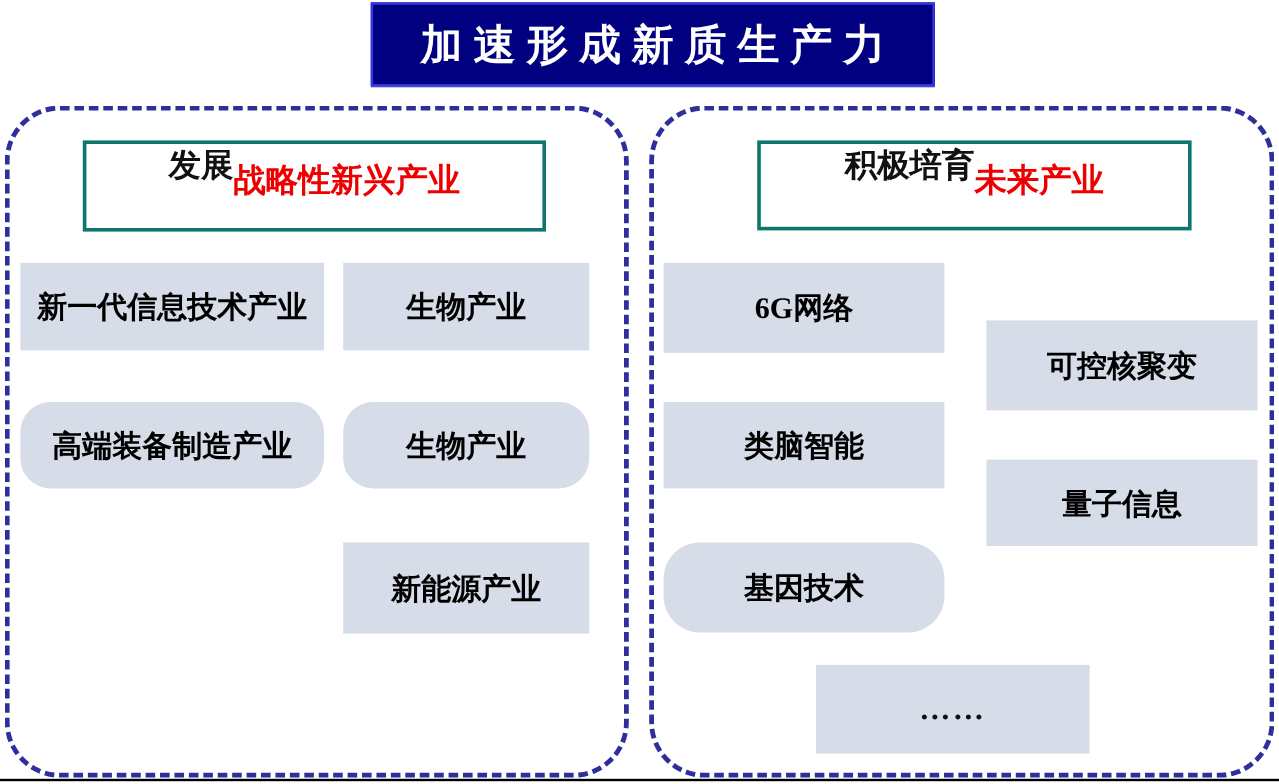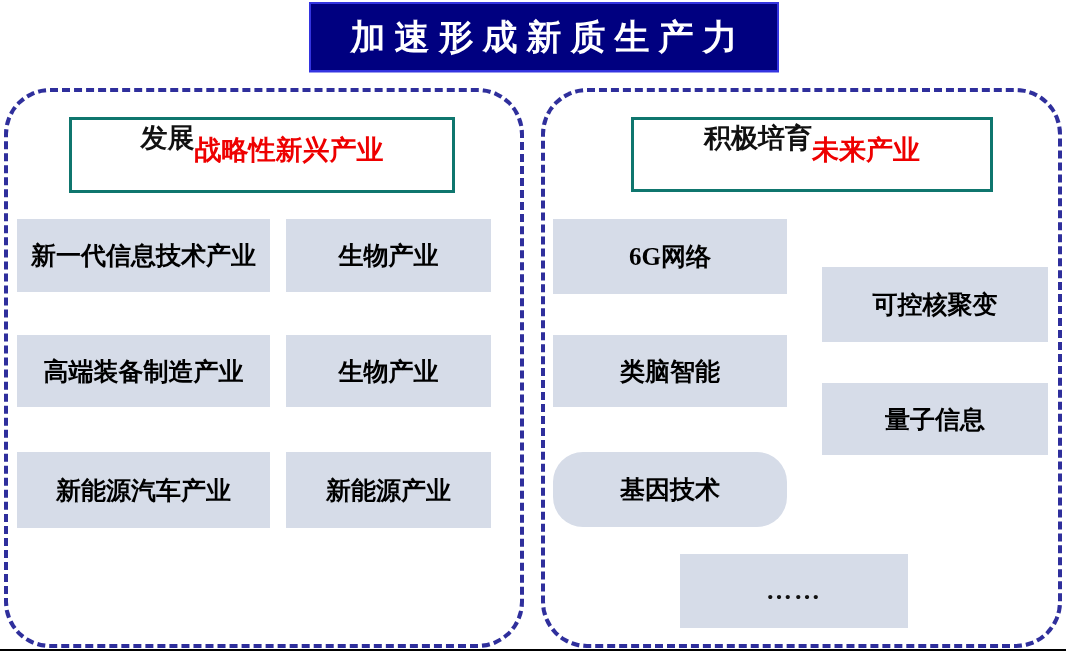--- a/index.html
+++ b/index.html
@@ -29,21 +29,21 @@
   .panel-left .header-box{left:61px;top:25px;width:386px;height:76px;}
   .panel-right .header-box{left:86px;top:25px;width:362px;height:75px;}
   .hl{color:#ee0000;margin-top:12px;}
   .ibox{
     position:absolute;background:#d6dce8;box-sizing:border-box;
     display:flex;align-items:center;justify-content:center;
     font-size:25px;font-weight:bold;color:#000000;white-space:nowrap;
   }
   
   .panel-left .r1{top:127px;height:73px;}
-  .panel-left .r2{top:243px;height:72px;}
+  .panel-left .r2{top:243px;height:72px;border-radius:25px;}
   .panel-left .r3{top:360px;height:76px;}
   .panel-left .c1{left:9px;width:253px;}
   .panel-left .c2{left:278px;width:205px;}
   
   .panel-right .r1{top:127px;height:75px;}
   .panel-right .r2{top:243px;height:72px;}
   .panel-right .r3{top:360px;height:75px;border-radius:30px;}
   .panel-right .c1{left:8px;width:234px;}
   .panel-right .c2{left:277px;width:226px;margin-top:48px;}
   .more-box{
@@ -72,23 +72,20 @@
     </div>
   <div class="ibox r1 c2">
       <span>生物产业</span>
     </div>
   <div class="ibox r2 c1">
       <span>高端装备制造产业</span>
     </div>
   <div class="ibox r2 c2">
       <span>生物产业</span>
     </div>
-  <div class="ibox r3 c1">
-      <span>新能源汽车产业</span>
-    </div>
   <div class="ibox r3 c2">
       <span>新能源产业</span>
     </div>
 </div>
 
 <div class="panel panel-right">
   <div class="header-box">
     <span>积极培育</span>
       <span class="hl">未来产业</span>
   </div>

